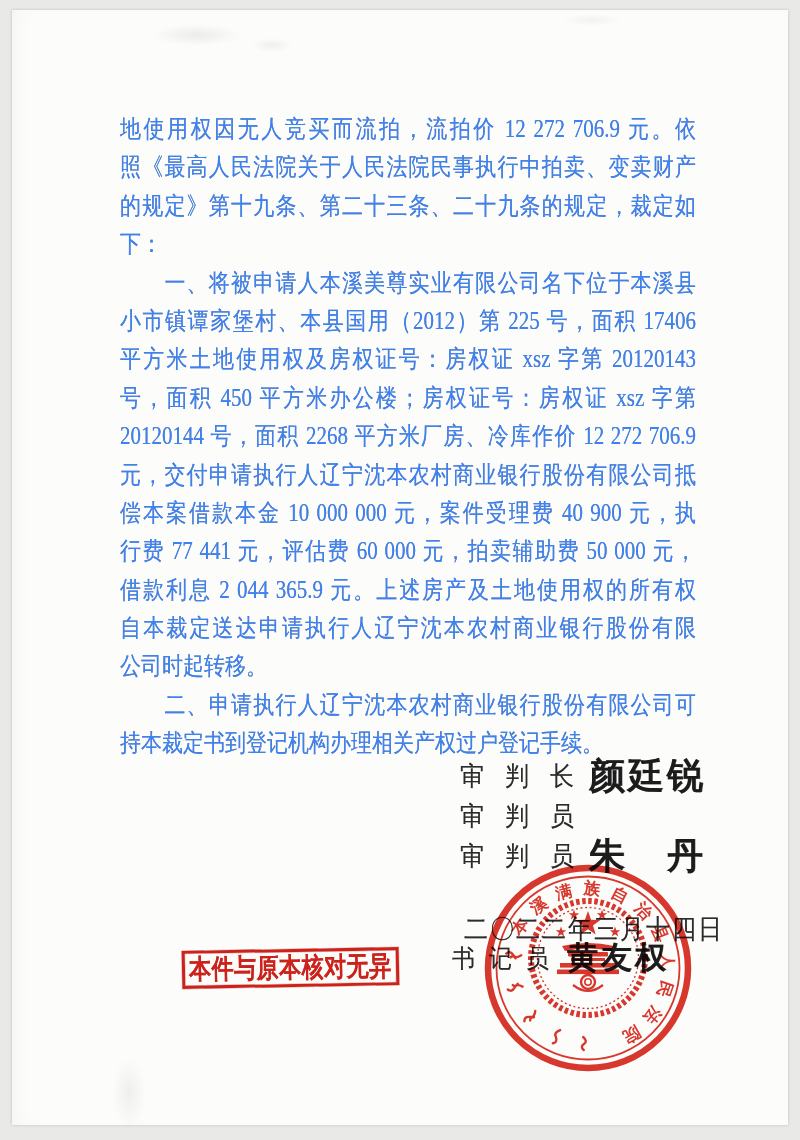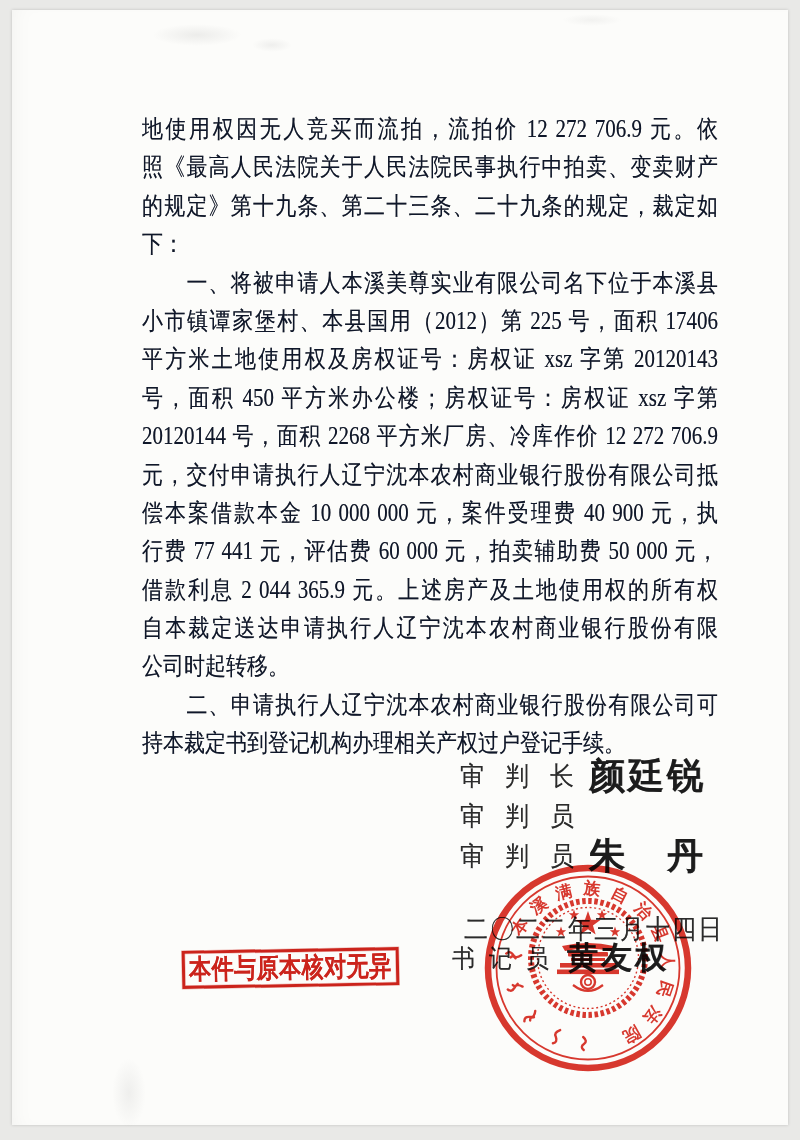--- a/index.html
+++ b/index.html
@@ -8,22 +8,22 @@
     background:#e9e9e7;
     font-family:"Liberation Serif","DejaVu Serif",serif;
   }
   .paper{
     position:absolute;left:12px;top:10px;right:12px;bottom:15px;
     background:#fcfcfa;
     box-shadow:0 0 3px rgba(0,0,0,.18), inset 14px 0 30px -24px rgba(0,0,0,.10);
   }
   
   .doc-body{
-    position:absolute;left:130px;top:100px;width:576px;
-    color:#0f172a;
+    position:absolute;left:108px;top:100px;width:576px;
+    color:#3b82f6;
   }
   .line{
     height:38.4px;line-height:38.4px;font-size:21px;
     text-align:justify;text-align-last:justify;
     transform:scaleY(1.16);transform-origin:50% 50%;
     text-shadow:0 0 .5px rgba(40,40,40,.55);
     white-space:nowrap;
   }
   .line.para-end{text-align-last:left;}
   

